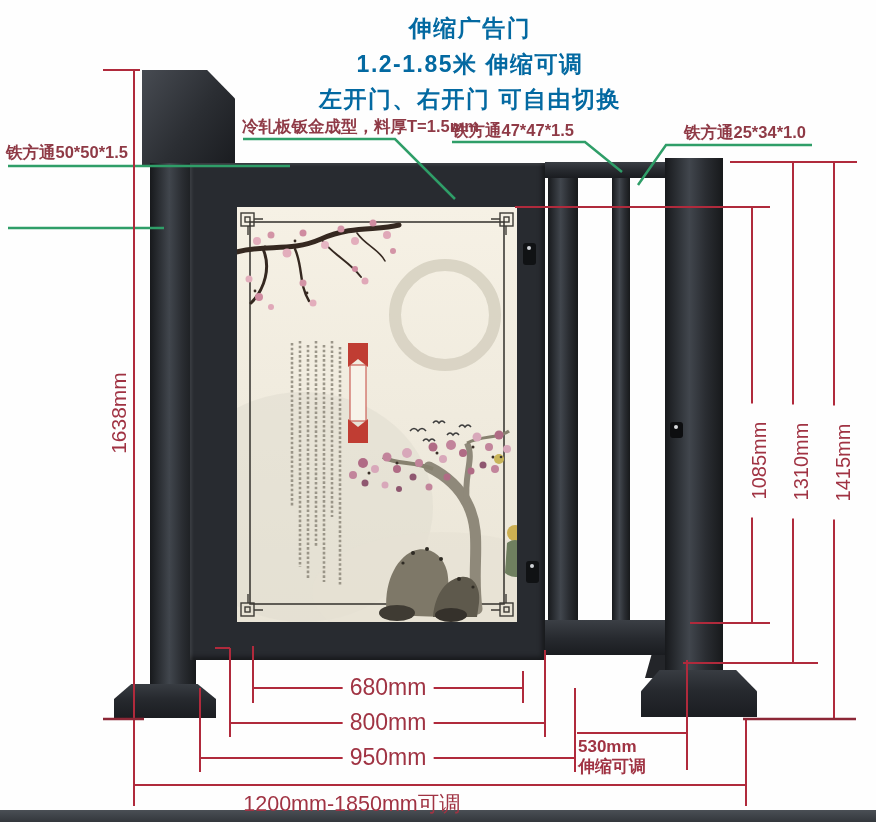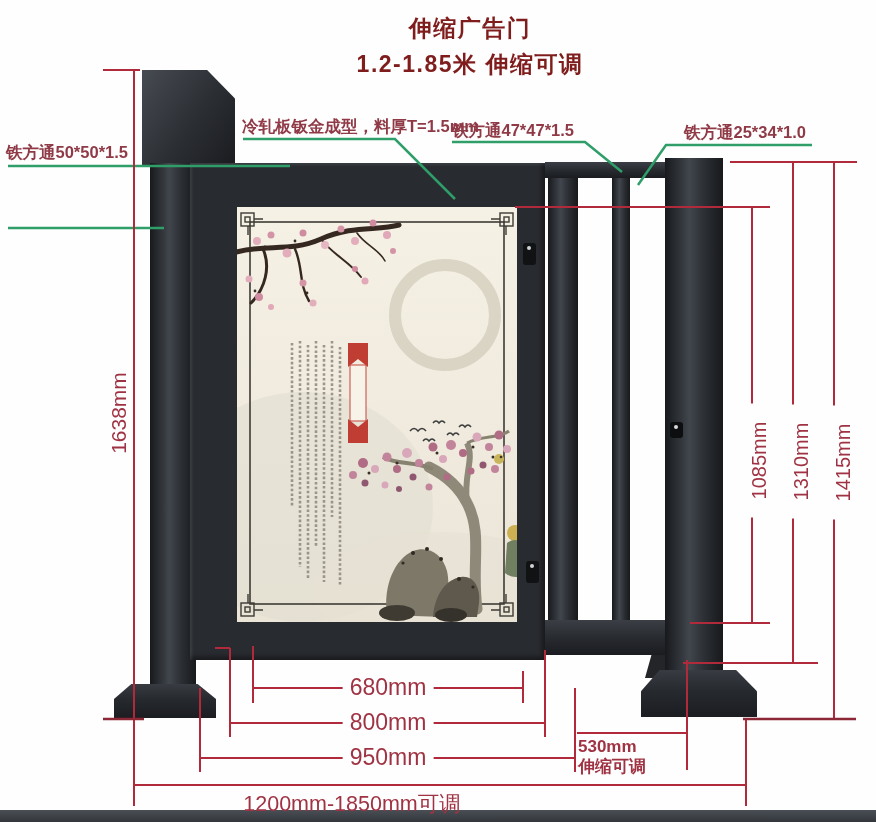--- a/index.html
+++ b/index.html
@@ -3,21 +3,21 @@
 <meta charset="utf-8">
 <style>
   html,body{margin:0;padding:0;}
   body{font-family:"Liberation Sans","DejaVu Sans",sans-serif;background:#ffffff;}
   #stage{position:relative;width:876px;height:822px;background:#fefefe;overflow:hidden;}
 
   .abs{position:absolute;}
 
   
   .title-line{position:absolute;left:470px;transform:translateX(-50%);
-    color:#7f1d1d;font-size:23px;font-weight:600;letter-spacing:1.5px;white-space:nowrap;}
+    color:#0369a1;font-size:23px;font-weight:600;letter-spacing:1.5px;white-space:nowrap;}
 
   
   .callout{position:absolute;color:#8f3a46;font-size:16.5px;font-weight:700;white-space:nowrap;}
 
   
   .dim{position:absolute;color:#a03343;font-size:23px;font-weight:500;white-space:nowrap;}
   .dim.onwhite{background:#fefefe;padding:0 7px;}
   .dim.h{transform:translateX(-50%);}
   .rot{transform:rotate(-90deg);transform-origin:center center;text-align:center;}
   .dim-530{position:absolute;color:#a03343;font-size:17px;font-weight:700;text-align:left;line-height:1.18;}
@@ -253,20 +253,21 @@
       <path d="M834,162 V719 M730,162 H857"></path>
     </g>
     <g stroke="#8c2736" stroke-width="2.5" fill="none">
       <path d="M103,719 H144"></path>
       <path d="M743,719 H856"></path>
     </g>
   </svg>
 
   <div class="title-line txt-layer" style="top:13px;">伸缩广告门</div>
   <div class="title-line txt-layer" style="top:49px;">1.2-1.85米 伸缩可调</div>
+  <div class="title-line txt-layer" style="top:84px;">左开门、右开门 可自由切换</div>
 
   <div class="callout txt-layer abs" style="left:242px;top:116px;">冷轧板钣金成型，料厚T=1.5mm</div>
   <div class="callout txt-layer abs" style="left:452px;top:120px;">铁方通47*47*1.5</div>
   <div class="callout txt-layer abs" style="left:684px;top:122px;">铁方通25*34*1.0</div>
   <div class="callout txt-layer abs" style="left:6px;top:142px;">铁方通50*50*1.5</div>
 
   <div class="dim rot txt-layer" style="left:64px;top:401px;width:110px;font-size:21px;">1638mm</div>
   <div class="dim rot onwhite txt-layer" style="left:702px;top:449px;width:100px;font-size:20px;">1085mm</div>
   <div class="dim rot onwhite txt-layer" style="left:744px;top:450px;width:100px;font-size:20px;">1310mm</div>
   <div class="dim rot onwhite txt-layer" style="left:786px;top:451px;width:100px;font-size:20px;">1415mm</div>

